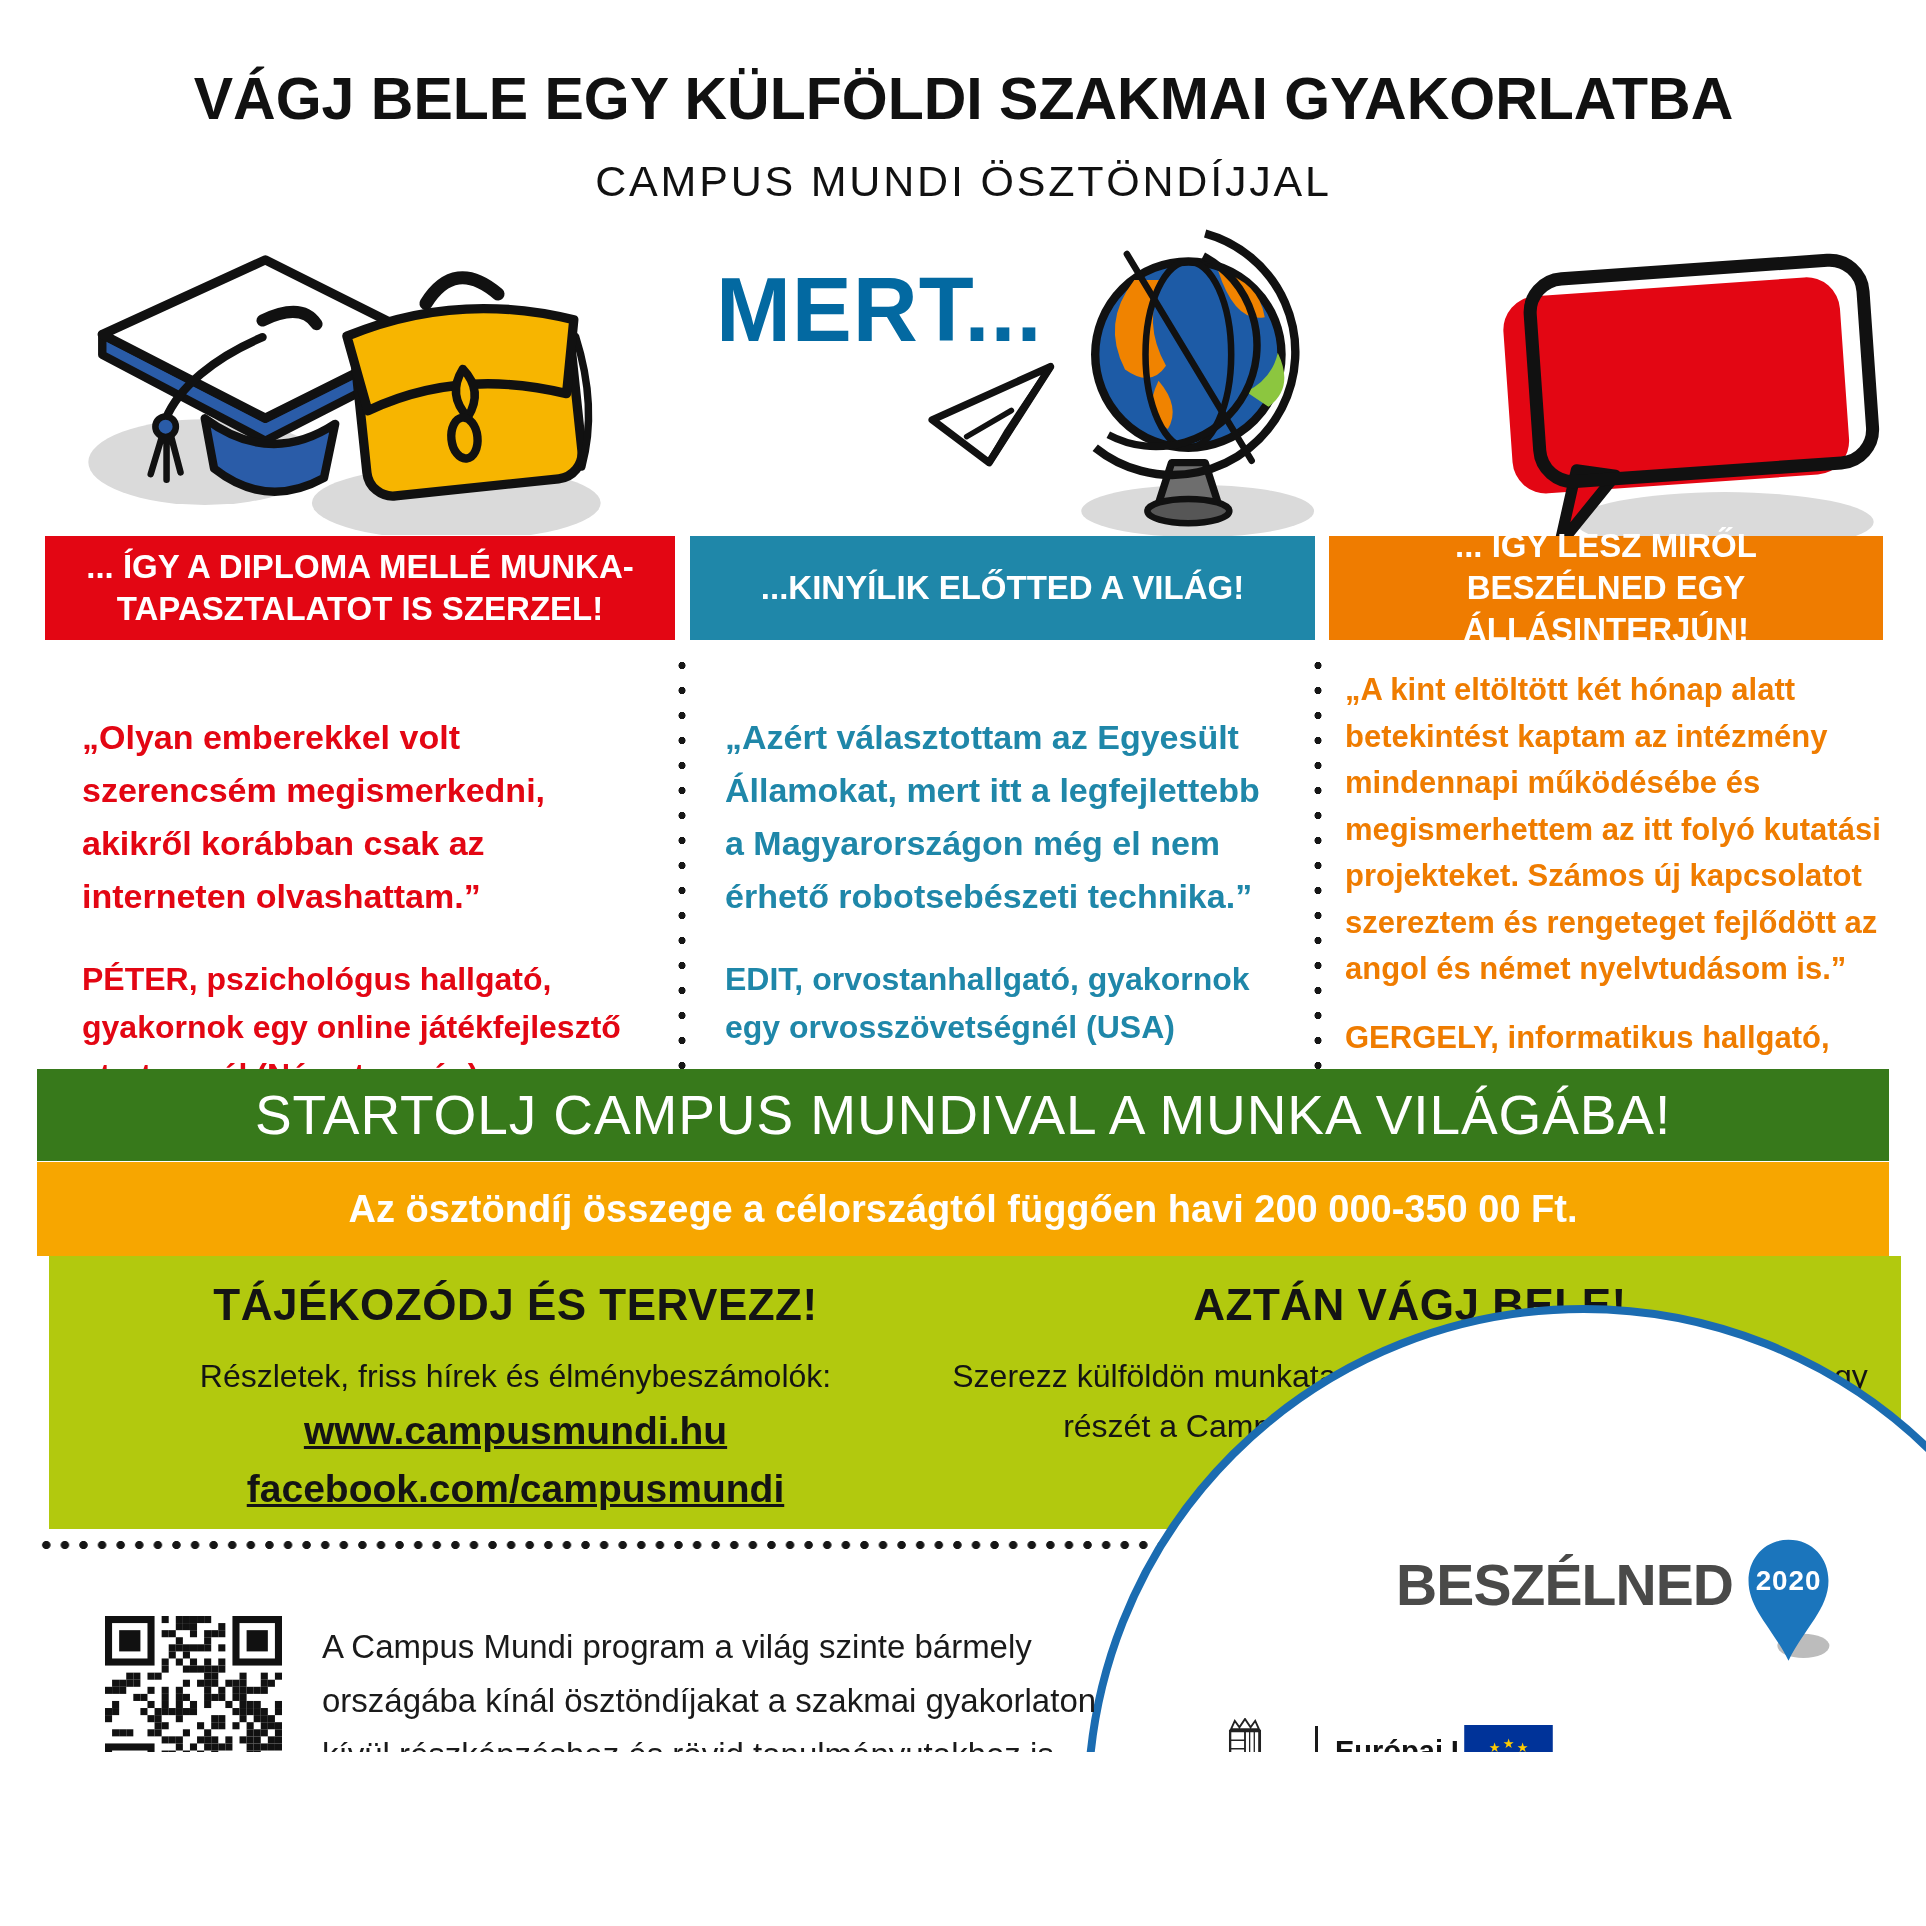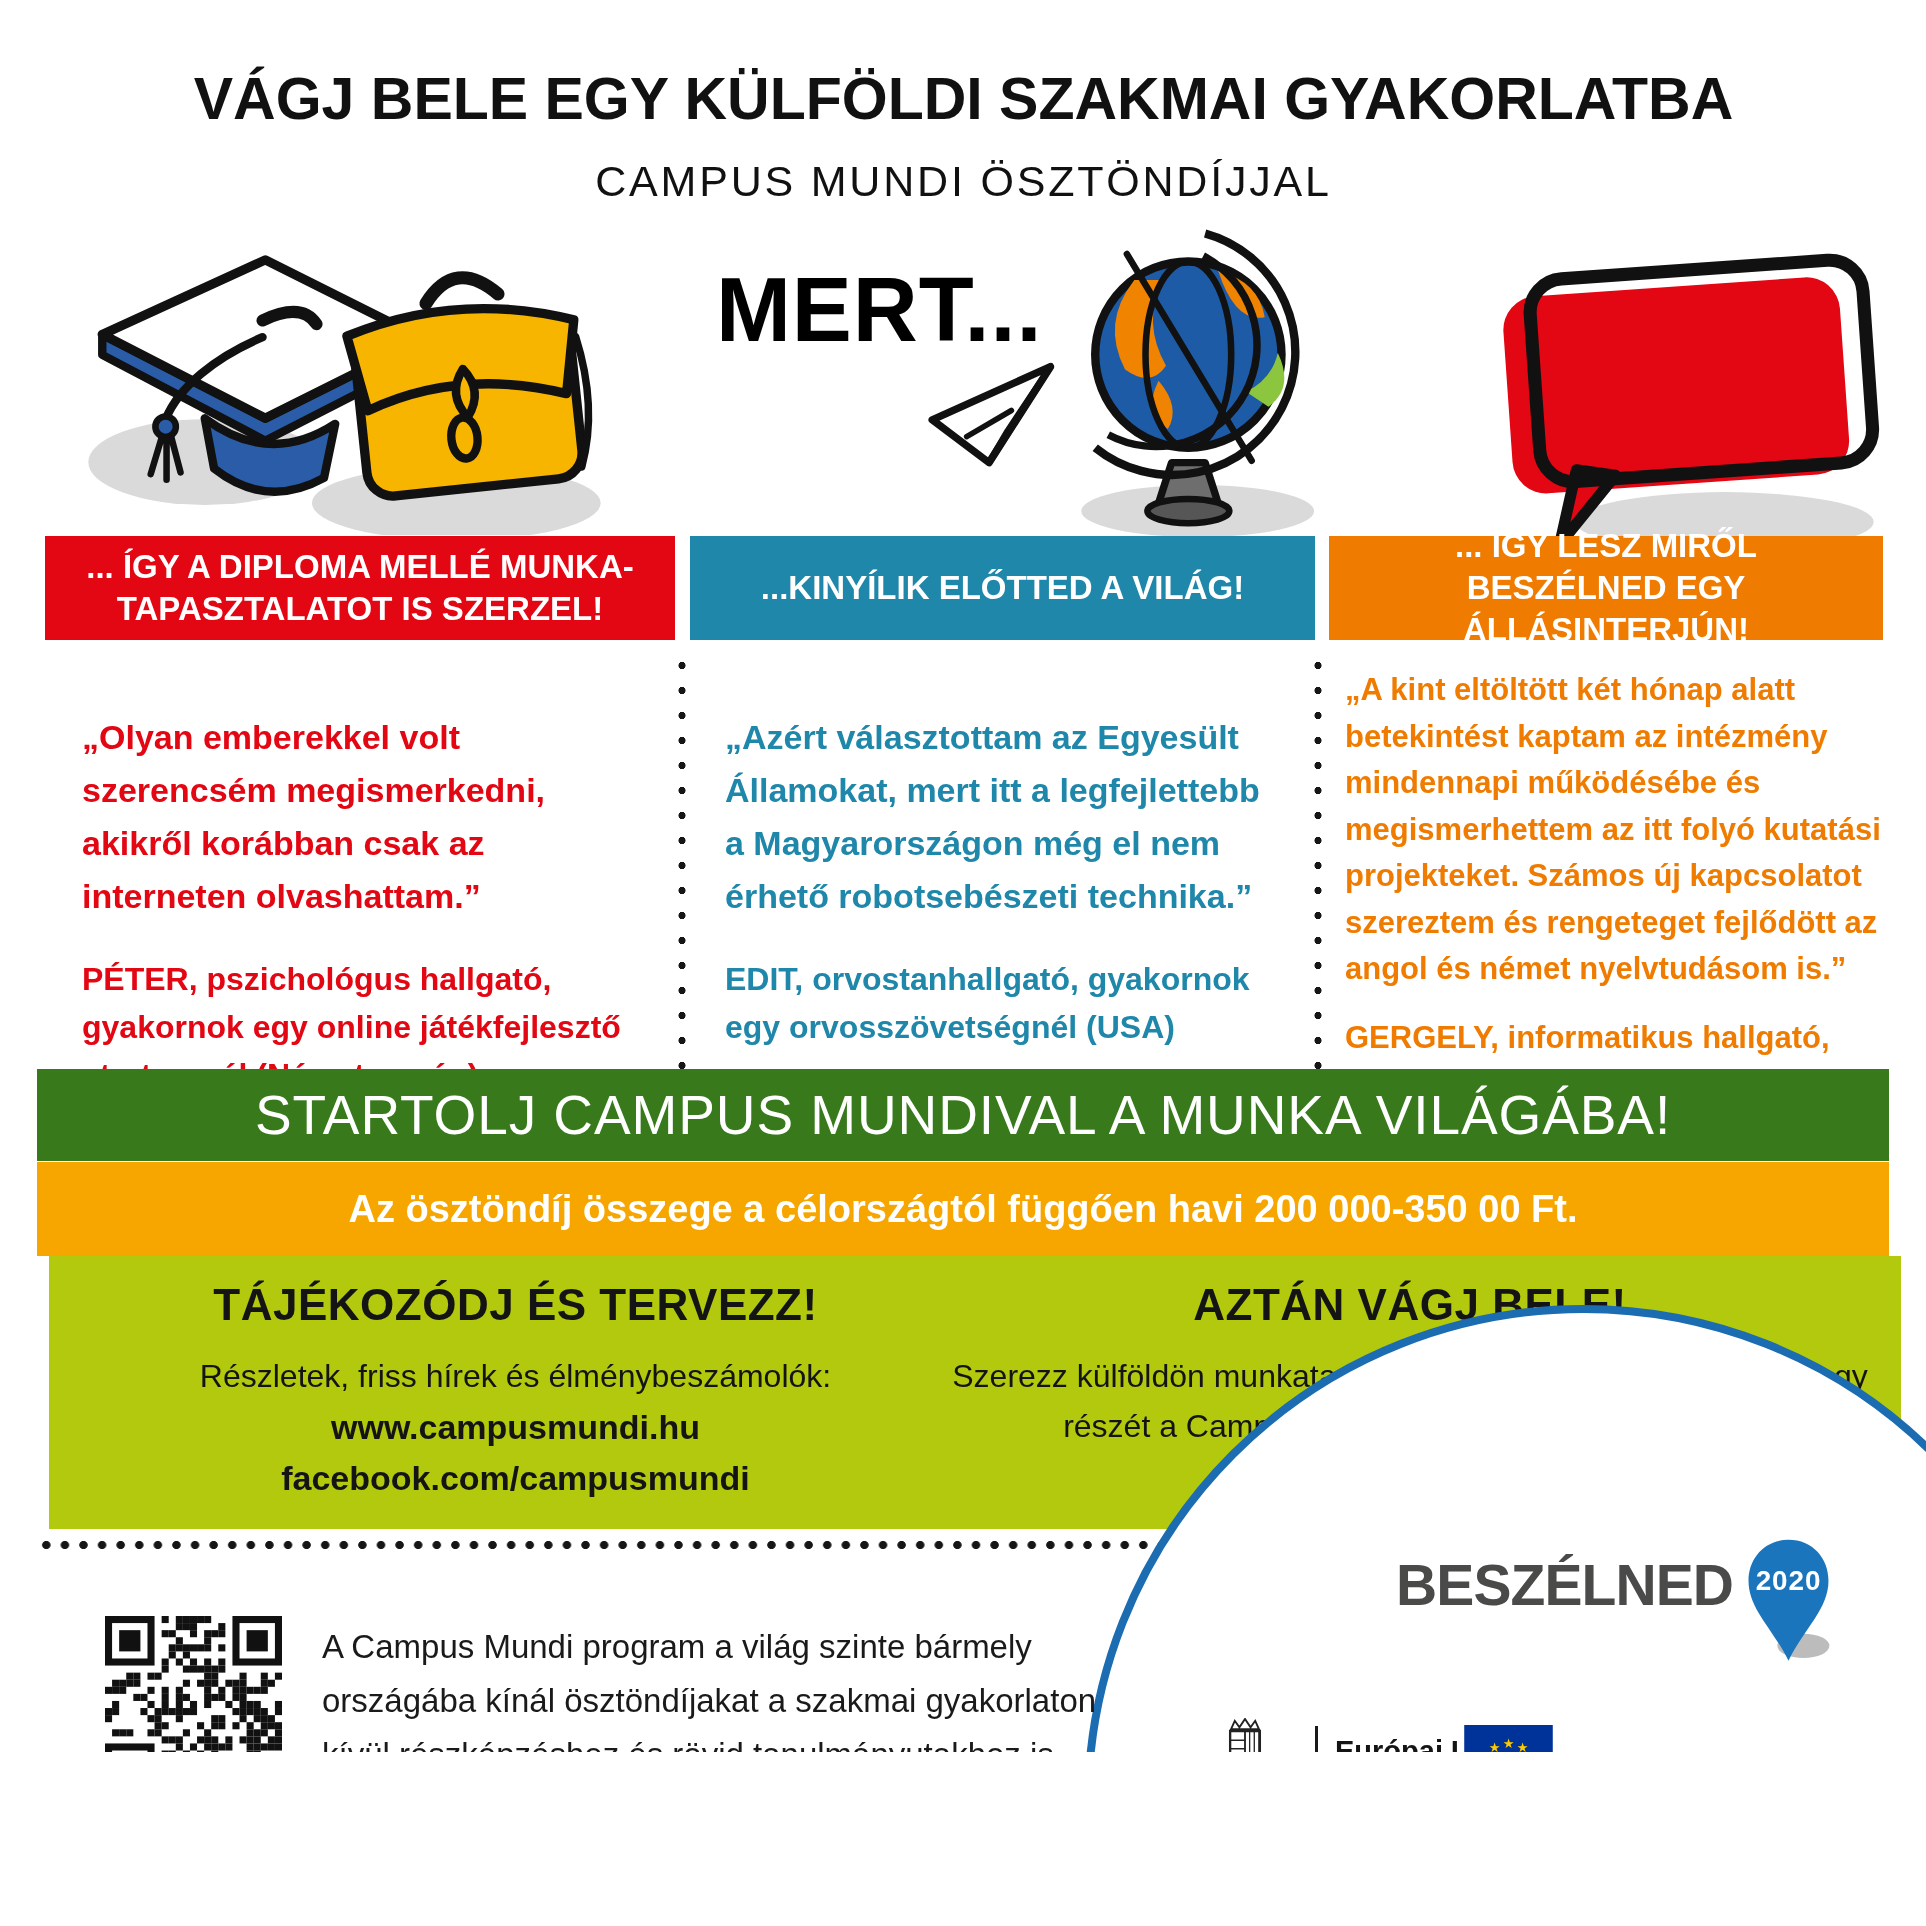--- a/index.html
+++ b/index.html
@@ -6,21 +6,21 @@
   .poster{
     position:relative;width:1927px;height:1752px;background:#fff;overflow:hidden;
     font-family:"Liberation Sans","DejaVu Sans",sans-serif;color:#161616;
   }
   
   .title{position:absolute;top:65px;left:0;width:100%;text-align:center;
     font-size:59px;font-weight:800;letter-spacing:0;color:#111;}
   .subtitle{position:absolute;top:157px;left:0;width:100%;text-align:center;
     font-size:43px;font-weight:500;letter-spacing:2.8px;color:#111;}
   .mert{position:absolute;left:716px;top:259px;font-size:90px;font-weight:800;
-    color:#000000;letter-spacing:0.9px;}
+    color:#0369a1;letter-spacing:0.9px;}
   .illus{position:absolute;}
   .illus-cap{left:65px;top:227px;}
   .illus-globe{left:918px;top:213px;}
   .illus-bubble{left:1487px;top:244px;}
   
   .bar{position:absolute;top:536px;height:104px;display:flex;align-items:center;justify-content:center;
     color:#fff;font-weight:700;font-size:33px;line-height:1.28;text-align:center;
     box-sizing:border-box;padding:0 26px;}
   .bar-red{left:45px;width:630px;background:#e30613;}
   .bar-teal{left:690px;width:625px;background:#1f87a9;}
@@ -44,21 +44,21 @@
     color:#fff;text-align:center;}
   .banner-green{top:1069px;height:92px;background:#37791b;font-size:55px;font-weight:400;letter-spacing:0.9px;}
   .banner-amber{top:1162px;height:94px;background:#f7a600;font-size:38px;font-weight:700;}
   
   .lime{position:absolute;left:37px;top:1256px;width:1852px;height:273px;background:#b2c90e;z-index:1;margin-left:12px;}
   .lime-block{position:absolute;text-align:center;color:#141414;}
   .lime-left{left:75px;top:24px;width:783px;}
   .lime-right{left:895px;top:24px;width:932px;}
   .lime-h{font-size:44px;font-weight:800;letter-spacing:0.5px;}
   .lime-line{font-size:32px;margin-top:22.4px;line-height:1.55;}
-  .lime-link{font-size:34px;font-weight:700;line-height:1.5;}
+  .lime-link{font-size:39px;font-weight:700;line-height:1.5;text-decoration:underline;}
   .hdots{position:absolute;left:37px;top:1540px;width:1184px;height:10.3px;z-index:1;
     background-image:radial-gradient(circle 4.2px at 50% 50%, #161616 3.8px, transparent 4.6px);
     background-size:18.6px 10.3px;background-repeat:repeat-x;}
   .blue-circle{position:absolute;left:1084px;top:1305px;width:999px;height:999px;border-radius:50%;
     background:#fff;border:8.4px solid #1b6cb1;box-sizing:border-box;z-index:2;}
   
   .fz{z-index:3;}
   .qr{position:absolute;left:105px;top:1616px;width:177px;height:177px;}
   .qr-note{position:absolute;left:322px;top:1620px;width:811px;font-size:33px;line-height:1.63;color:#1a1a1a;}
   .tempus{position:absolute;left:37px;top:1805px;width:158px;text-align:center;}

